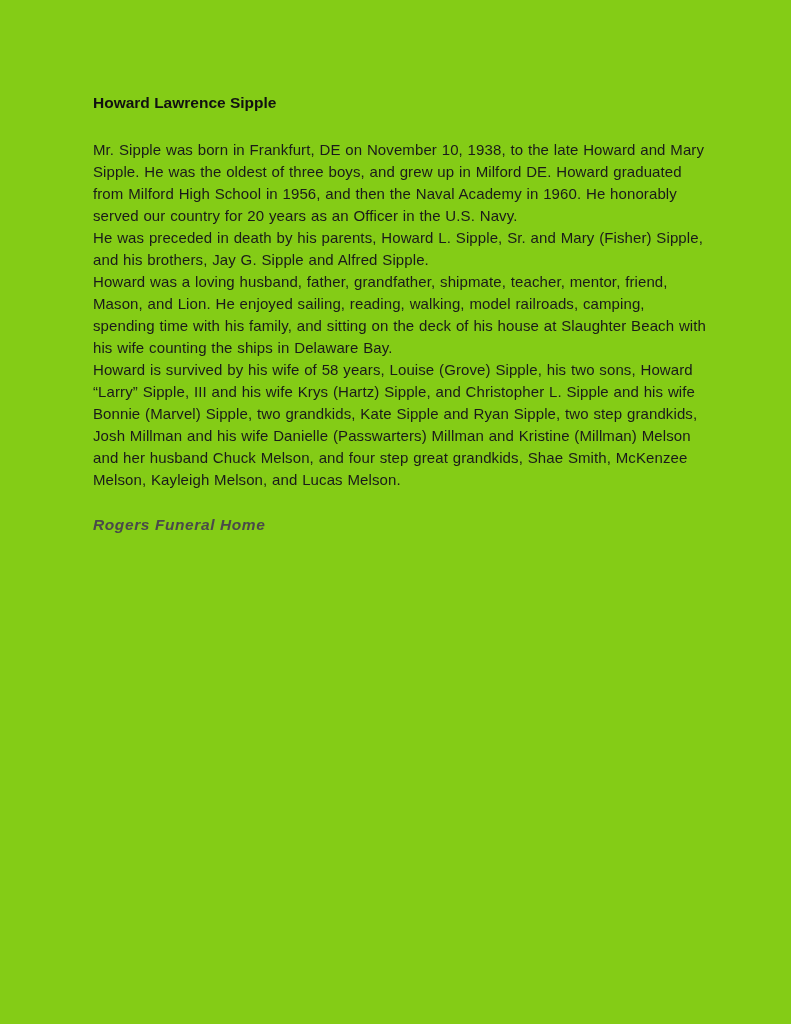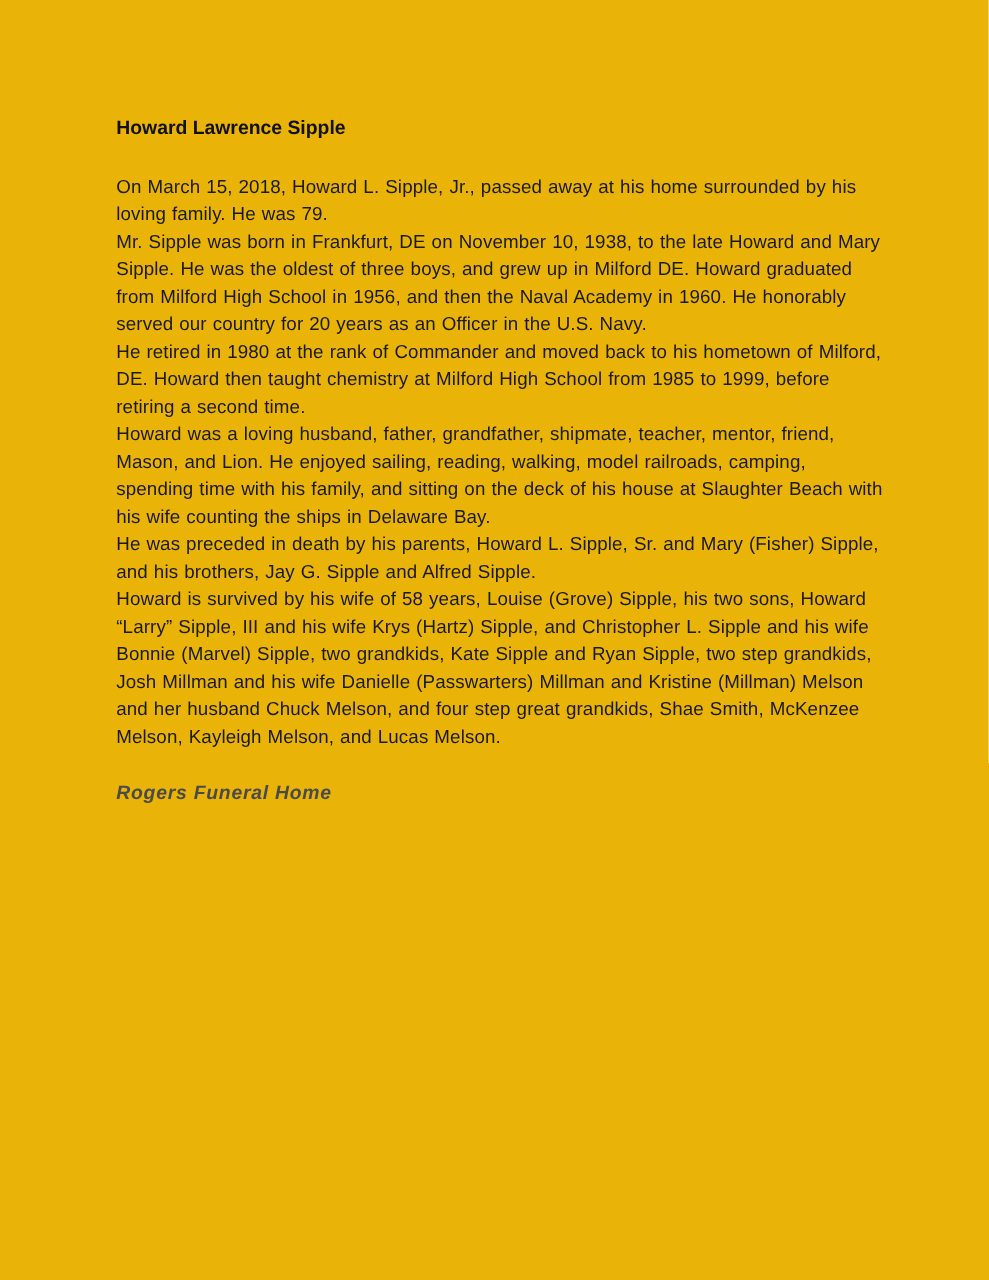--- a/index.html
+++ b/index.html
@@ -4,21 +4,21 @@
 <style>
   html, body {
     margin: 0;
     padding: 0;
     background: #ffffff;
   }
   .page {
     position: relative;
     width: 791px;
     height: 1024px;
-    background: #eab308;
+    background: #84cc16;
     overflow: hidden;
     font-family: "Liberation Sans", sans-serif;
     -webkit-font-smoothing: antialiased;
   }
   .content {
     position: absolute;
     left: 93px;
     top: 92px;
     width: 616px;
     color: #1a1a1a;
@@ -49,24 +49,22 @@
 </style>
 </head>
 <body>
 
 <div class="page">
   <div class="content">
 
     <h1 class="doc-title">Howard Lawrence Sipple</h1>
 
     <div class="obit-body">
-      <p>On March 15, 2018, Howard L. Sipple, Jr., passed away at his home surrounded by his loving family. He was 79.</p>
       <p>Mr. Sipple was born in Frankfurt, DE on November 10, 1938, to the late Howard and Mary Sipple. He was the oldest of three boys, and grew up in Milford DE. Howard graduated from Milford High School in 1956, and then the Naval Academy in 1960. He honorably served our country for 20 years as an Officer in the U.S. Navy.</p>
-      <p>He retired in 1980 at the rank of Commander and moved back to his hometown of Milford, DE. Howard then taught chemistry at Milford High School from 1985 to 1999, before retiring a second time.</p>
+      <p>He was preceded in death by his parents, Howard L. Sipple, Sr. and Mary (Fisher) Sipple, and his brothers, Jay G. Sipple and Alfred Sipple.</p>
       <p>Howard was a loving husband, father, grandfather, shipmate, teacher, mentor, friend, Mason, and Lion. He enjoyed sailing, reading, walking, model railroads, camping, spending time with his family, and sitting on the deck of his house at Slaughter Beach with his wife counting the ships in Delaware Bay.</p>
-      <p>He was preceded in death by his parents, Howard L. Sipple, Sr. and Mary (Fisher) Sipple, and his brothers, Jay G. Sipple and Alfred Sipple.</p>
       <p>Howard is survived by his wife of 58 years, Louise (Grove) Sipple, his two sons, Howard “Larry” Sipple, III and his wife Krys (Hartz) Sipple, and Christopher L. Sipple and his wife Bonnie (Marvel) Sipple, two grandkids, Kate Sipple and Ryan Sipple, two step grandkids, Josh Millman and his wife Danielle (Passwarters) Millman and Kristine (Millman) Melson and her husband Chuck Melson, and four step great grandkids, Shae Smith, McKenzee Melson, Kayleigh Melson, and Lucas Melson.</p>
     </div>
 
     <p class="signature">Rogers Funeral Home</p>
 
   </div>
 </div>
 
 </body></html>

